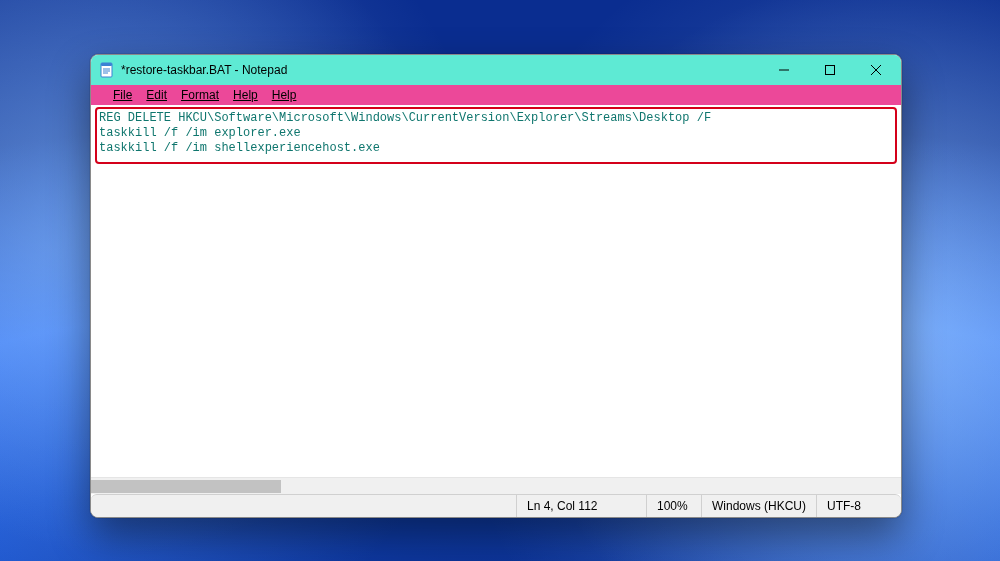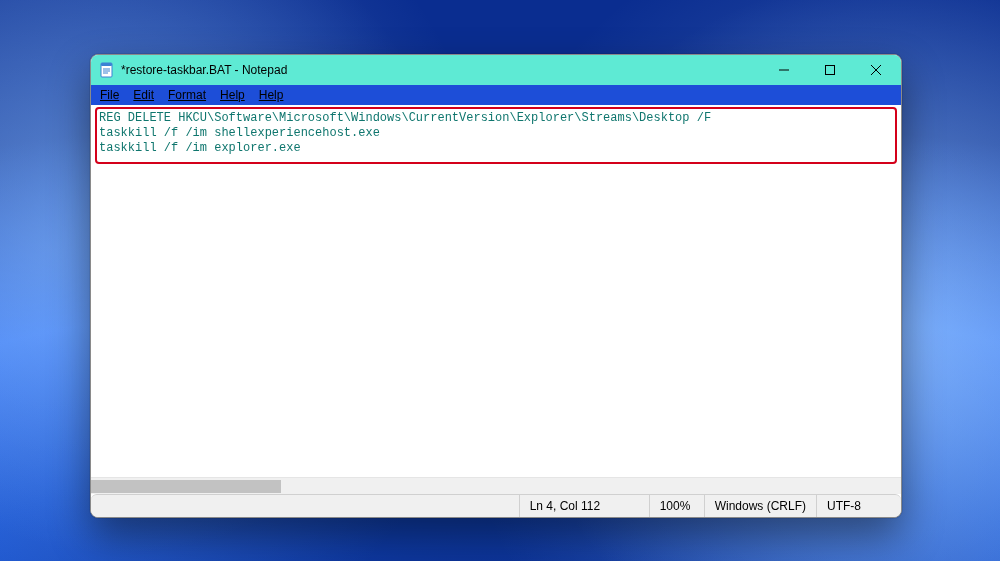--- a/index.html
+++ b/index.html
@@ -59,22 +59,22 @@
     display: flex; align-items: center; justify-content: center;
     font-size: 10px; color: #000;
     cursor: default;
   }
   .winbtn svg { width: 10px; height: 10px; }
 
   
   .menubar {
     height: 20px;
     display: flex; align-items: center;
-    padding: 0 2px;
-    background: #1d4ed8;
+    padding: 0 15px;
+    background: #ec4899;
     font-size: 12px;
     flex-shrink: 0;
   }
   .menuitem {
     padding: 1px 7px;
     cursor: default;
   }
   .menuitem .ul { text-decoration: underline; }
 
   
@@ -180,30 +180,30 @@
     <div class="menuitem"><span class="ul">Edit</span></div>
     <div class="menuitem"><span class="ul">Format</span></div>
     <div class="menuitem"><span class="ul">Help</span></div>
     <div class="menuitem"><span class="ul">Help</span></div>
   </div>
 
   <div class="editor-wrap">
     <div class="editor">
       <div class="highlight-box">
         <div class="code">REG DELETE HKCU\Software\Microsoft\Windows\CurrentVersion\Explorer\Streams\Desktop /F</div>
+        <div class="code">taskkill /f /im explorer.exe</div>
         <div class="code">taskkill /f /im shellexperiencehost.exe</div>
-        <div class="code">taskkill /f /im explorer.exe</div>
       </div>
     </div>
     <div class="hscroll">
       <div class="thumb"></div>
     </div>
   </div>
 
   <div class="statusbar">
     <div class="spacer"></div>
     <div class="cell pos">Ln 4, Col 112</div>
     <div class="cell zoom">100%</div>
-    <div class="cell eol">Windows (CRLF)</div>
+    <div class="cell eol">Windows (HKCU)</div>
     <div class="cell enc">UTF-8</div>
   </div>
 
 </div>
 
 </body></html>

